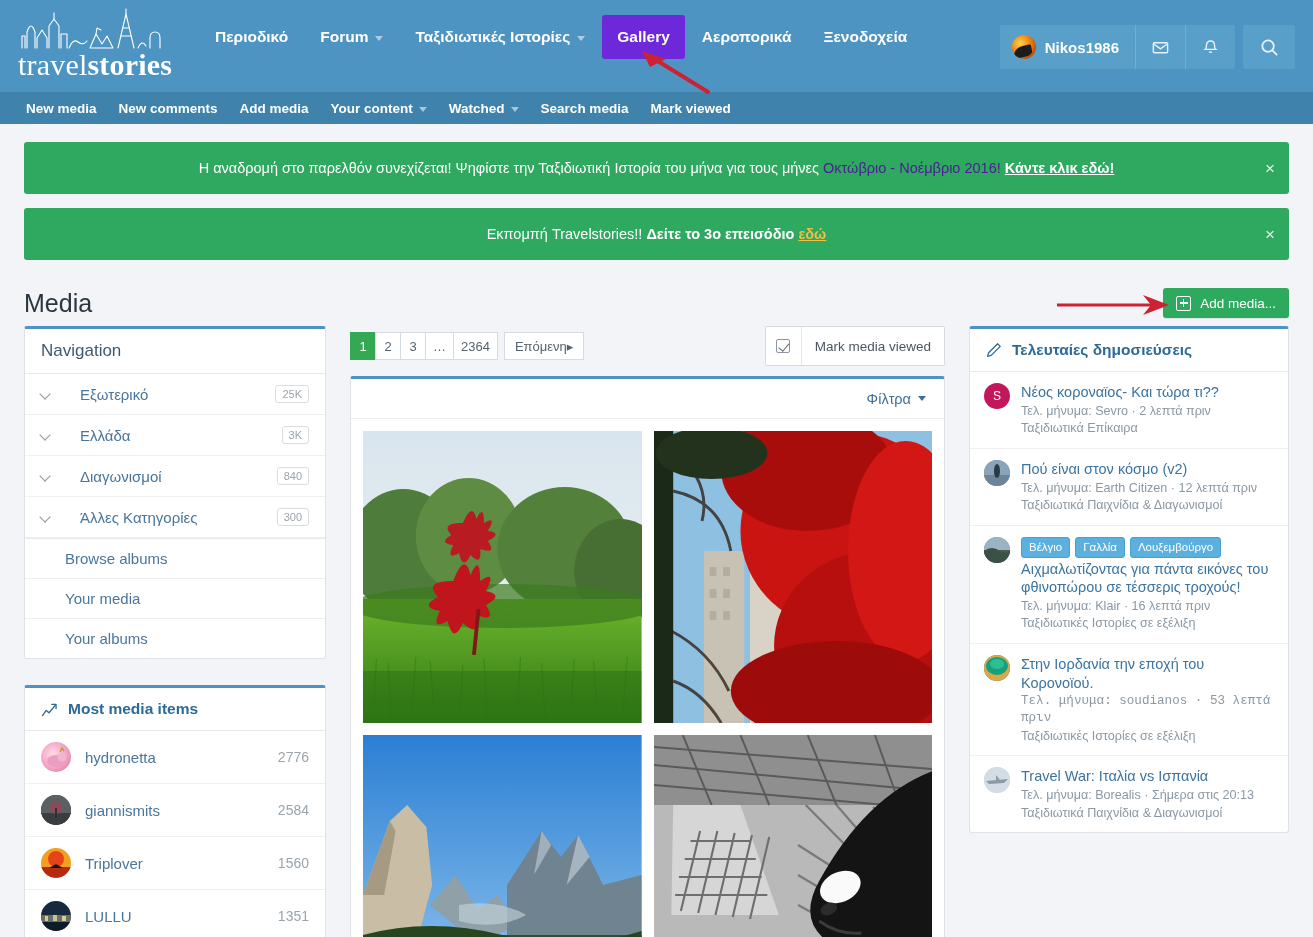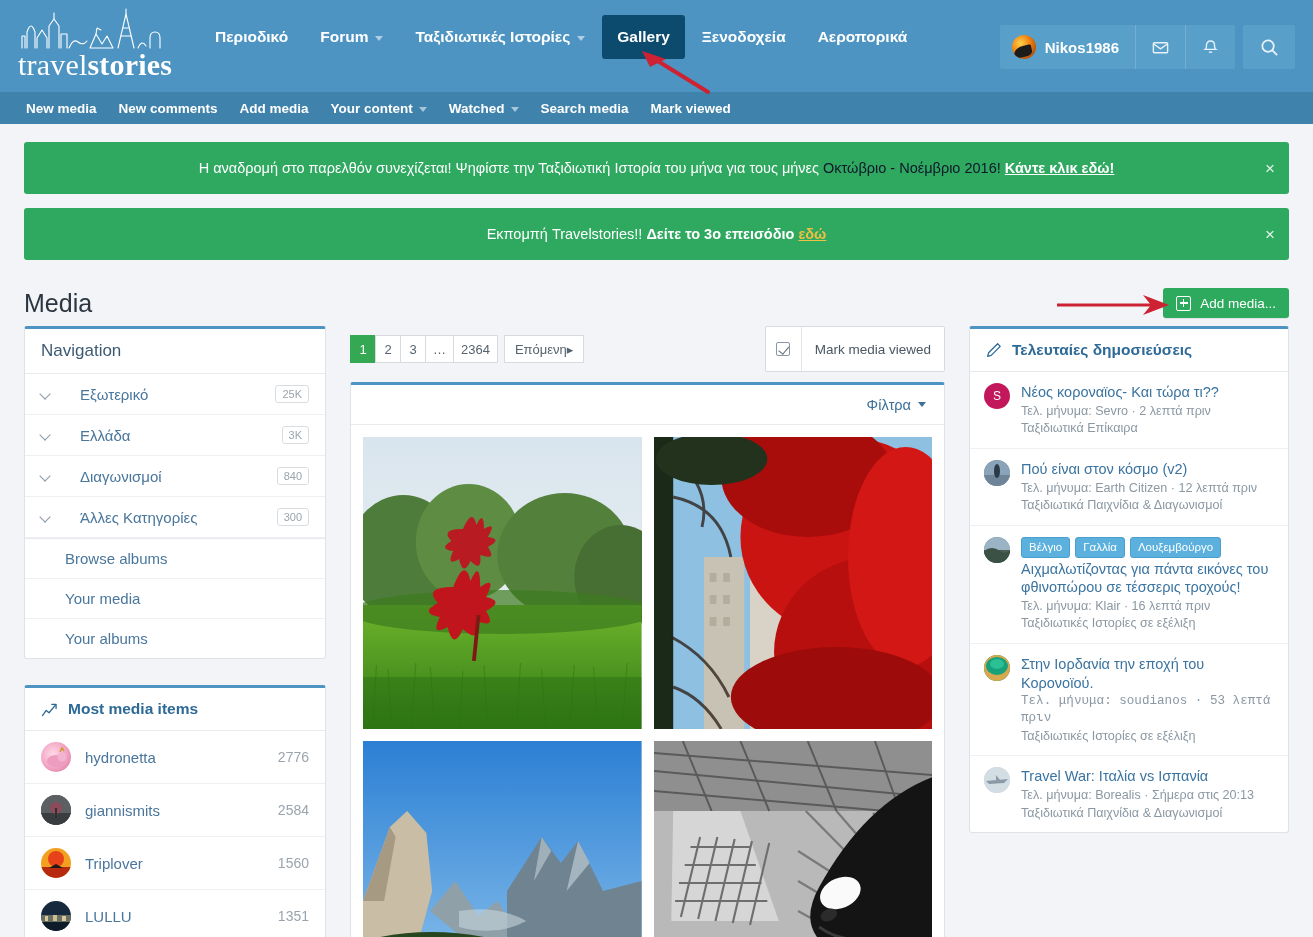--- a/index.html
+++ b/index.html
@@ -30,21 +30,21 @@
 
   .mainnav {
     display:flex; align-items:center; height:76px; margin-left:22px;
   }
   .mainnav .nav-item {
     color:#ffffff; font-size:15.5px; font-weight:bold;
     padding:13px 15px; margin-right:2px; border-radius:3px;
     display:flex; align-items:center; gap:7px; white-space:nowrap;
     position:relative; top:-1px;
   }
-  .mainnav .nav-item.active { background:#0c4a6e; }
+  .mainnav .nav-item.active { background:#6d28d9; }
   .caret-down {
     width:0;height:0;border-left:4.5px solid transparent;border-right:4.5px solid transparent;
     border-top:5px solid rgba(255,255,255,.55); display:inline-block; position:relative; top:1px;
   }
 
   .header-right {
     position:absolute; right:18px; top:25px; display:flex; align-items:stretch; height:44px;
   }
   .userbox {
     background:#58a0ca; display:flex; align-items:center; border-radius:2px; overflow:hidden;
@@ -90,21 +90,21 @@
   .banners { padding:18px 24px 0 24px; }
   .banner {
     background:#2fa860; color:#fff; height:52px; border-radius:3px;
     display:flex; align-items:center; justify-content:center; position:relative;
     margin-bottom:14px; font-size:14.5px;
   }
   .banner .bclose {
     position:absolute; right:14px; top:50%; transform:translateY(-50%);
     color:rgba(255,255,255,.85); font-size:17px; line-height:1; font-weight:300;
   }
-  .banner .gold { color:#0f172a; }
+  .banner .gold { color:#4c1d95; }
   .banner .bold-link { font-weight:bold; text-decoration:underline; color:#fff; }
   .banner .gold-link { color:#f0c043; text-decoration:underline; font-weight:bold;}
   .banner b { font-weight:bold; }
 
   
   .titlerow {
     display:flex; align-items:center; justify-content:space-between;
     padding:6px 24px 0 24px; height:52px;
   }
   .pagetitle { font-size:25px; color:#2b3640; font-weight:normal; }
@@ -177,21 +177,21 @@
   .pg {
     min-width:26px; height:28px; padding:0 7px;
     border:1px solid #d7dbe0; background:#fff; color:#56626d;
     display:flex;align-items:center;justify-content:center; font-size:13px;
     margin-right:-1px;
   }
   .pg.cur { background:#34a853; border-color:#34a853; color:#fff; }
   .pg.next { margin-left:7px; padding:0 10px; }
   .markviewed {
     display:flex; align-items:stretch; border:1px solid #d7dbe0; background:#fff; border-radius:2px;
-    height:46px; overflow:hidden;
+    height:40px; overflow:hidden;
   }
   .markviewed .cb {
     width:36px; display:flex;align-items:center;justify-content:center;
     border-right:1px solid #e3e6ea;
   }
   .cbbox{ width:14px;height:14px;border:1.4px solid #8b98a4;border-radius:2px;position:relative; }
   .cbbox::after{
     content:""; position:absolute; left:3.4px; top:.6px; width:4.5px;height:8.5px;
     border-right:1.6px solid #5a6a77;border-bottom:1.6px solid #5a6a77; transform:rotate(40deg);
   }
@@ -260,24 +260,24 @@
         <i class="caret-down"></i>
       </a>
     <a class="nav-item" href="#">
         <span>Ταξιδιωτικές Ιστορίες</span>
         <i class="caret-down"></i>
       </a>
     <a class="nav-item active" href="#">
         <span>Gallery</span>
       </a>
     <a class="nav-item" href="#">
+        <span>Αεροπορικά</span>
+      </a>
+    <a class="nav-item" href="#">
         <span>Ξενοδοχεία</span>
-      </a>
-    <a class="nav-item" href="#">
-        <span>Αεροπορικά</span>
       </a>
   </nav>
 
   <div class="header-right">
     <div class="userbox">
       <a class="uname" href="#">
         <span class="avatar-top"></span>
         <span>Nikos1986</span>
       </a>
       <a class="icon-btn" href="#">

